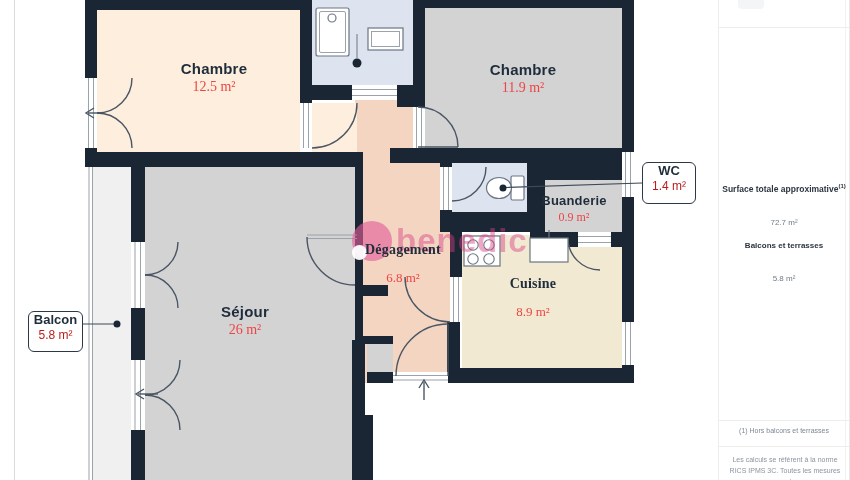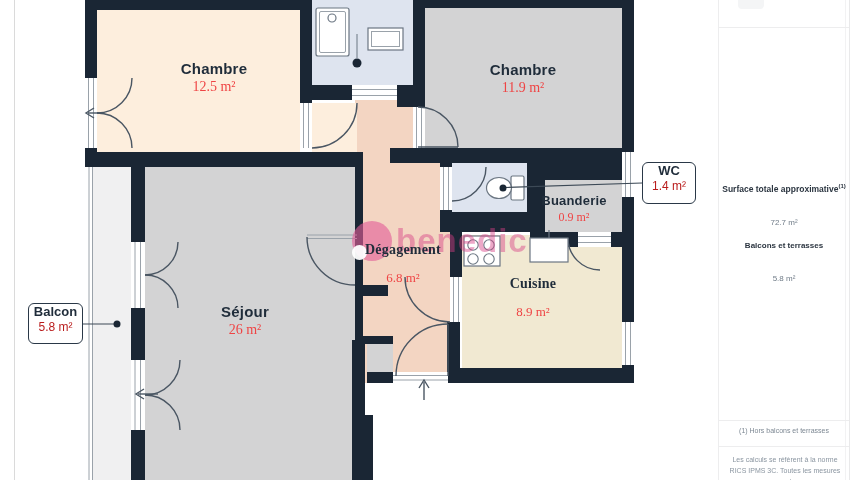--- a/index.html
+++ b/index.html
@@ -247,21 +247,21 @@
   </div>
   <div class="room-label lbl-sm" style="left:499px;top:193px;">
     <div class="rl-name">Buanderie</div>
     <div class="rl-area">0.9 m²</div>
   </div>
 
   <div class="callout" style="left:642px;top:162px;width:54px;height:42px;">
     <div class="co-name">WC</div>
     <div class="co-area">1.4 m²</div>
   </div>
-  <div class="callout" style="left:28px;top:303px;width:55px;height:41px;">
+  <div class="callout" style="left:28px;top:311px;width:55px;height:41px;">
     <div class="co-name">Balcon</div>
     <div class="co-area">5.8 m²</div>
   </div>
 
   <aside class="sidebar">
     <div class="sb-inner-edge"></div>
     <div class="sb-chip"></div>
     <div class="sb-sep" style="top:27px;"></div>
 
     <div class="sb-main">

